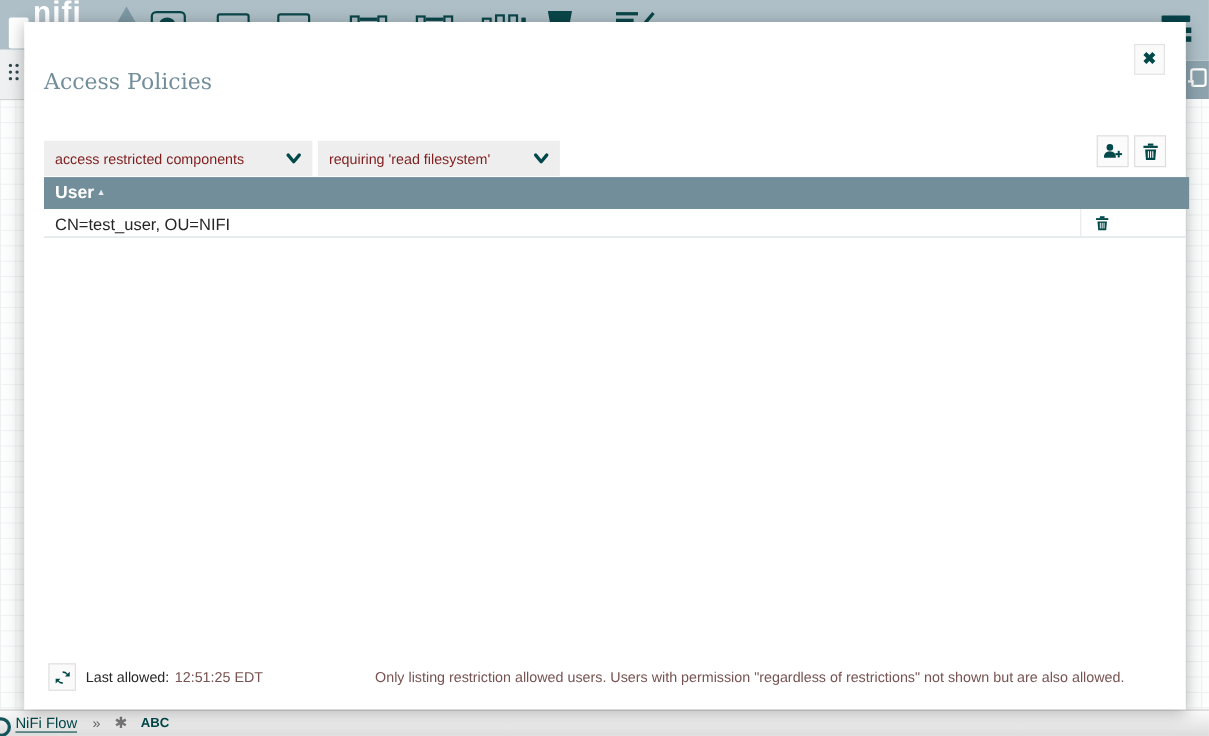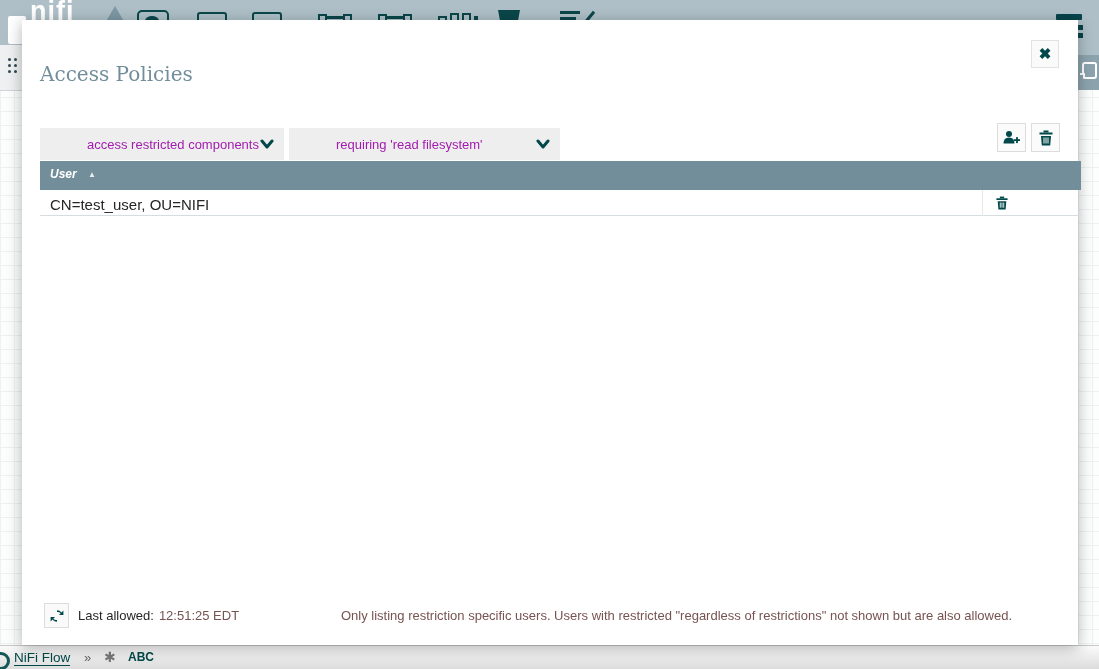--- a/index.html
+++ b/index.html
@@ -55,31 +55,31 @@
   #crumb-spinner { position:absolute; left:104px; top:3px; font-size:14px; color:#777; }
   #crumb-current { position:absolute; left:128px; top:4px; font-size:12px; font-weight:bold; color:#004849; }
   #corner-arc { position:absolute; left:-8px; top:6px; width:18px; height:18px; border:3px solid #14555a; border-radius:50%; background:transparent; }
 
   
   #modal { left:22px; top:20px; width:1056px; height:625px; background:#fff; box-shadow:0 3px 14px rgba(0,0,0,0.30); }
   #close-btn { right:19px; top:20px; width:28px; height:28px; background:#fafafa; border:1px solid #e2e2e2; color:#004849; font-size:15px; font-weight:bold; text-align:center; line-height:26px; cursor:pointer; }
   #dlg-title { left:18px; top:42px; font-family:"DejaVu Serif","Liberation Serif",serif; font-size:20px; font-weight:normal; color:#728e9b; }
 
   .combo { top:108px; height:32px; background:#eee; cursor:pointer; }
-  .combo-label { position:absolute; left:10px; top:9px; font-size:13px; color:#a21caf; white-space:nowrap;margin-left:37px; }
+  .combo-label { position:absolute; left:10px; top:9px; font-size:13px; color:#7f1d1d; white-space:nowrap; }
   .combo-chev { position:absolute; right:10px; top:9px; }
   #combo-policy { left:18px; width:244px; }
-  #combo-scope { left:267px; width:271px; }
+  #combo-scope { left:267px; width:220px; }
 
   .icon-btn { top:103px; width:29px; height:29px; background:#fbfbfb; border:1px solid #dcdcdc; cursor:pointer; display:flex; align-items:center; justify-content:center; }
   #add-user-btn { left:975px; }
   #delete-policy-btn { left:1009px; }
 
   #table-header { left:18px; top:141px; width:1041px; height:29px; background:#728e9b; }
-  #col-user { position:absolute; left:10px; top:6px; color:#fff; font-size:12px; font-weight:bold; font-style:italic; }
+  #col-user { position:absolute; left:10px; top:6px; color:#fff; font-size:16px; font-weight:bold; }
   #sort-asc { position:absolute; left:48px; top:9px; color:#e7edf0; font-size:8px; }
 
   #user-row { left:18px; top:170px; width:1041px; height:26px; border-bottom:1px solid #d5dde1; }
   #user-cell { position:absolute; left:10px; top:6px; font-size:15px; color:#262626; }
   #row-actions { position:absolute; left:942px; top:0; width:99px; height:26px; border-left:1px solid #e8e8e8; }
   #row-del { position:absolute; left:13px; top:6px; cursor:pointer; }
 
   #dlg-footer { left:22px; top:582px; height:27px; display:flex; align-items:center; }
   #refresh-btn { width:25px; height:25px; background:#fafafa; border:1px solid #ddd; display:flex; align-items:center; justify-content:center; cursor:pointer; }
   #last-updated-label { margin-left:9px; font-size:13px; color:#262626; }
@@ -216,16 +216,16 @@
     <div id="dlg-footer" class="abs">
       <div id="refresh-btn">
         <svg width="14" height="14" viewBox="0 0 14 14">
           <path d="M7 1.2 a5.8 5.8 0 0 1 4.5 2.2 L13.4 1.6 V6 H9 l1.7-1.7 A4 4 0 0 0 7 3 Z" fill="#004849"></path>
           <path d="M7 12.8 a5.8 5.8 0 0 1-4.5-2.2 L0.6 12.4 V8 H5 L3.3 9.7 A4 4 0 0 0 7 11 Z" fill="#004849"></path>
         </svg>
       </div>
       <span id="last-updated-label">Last allowed:</span>
       <span id="last-updated-value">12:51:25 EDT</span>
     </div>
-    <div id="footer-note" class="abs">Only listing restriction specific users. Users with restricted "regardless of restrictions" not shown but are also allowed.</div>
+    <div id="footer-note" class="abs">Only listing restriction allowed users. Users with permission "regardless of restrictions" not shown but are also allowed.</div>
 
   </div>
 </div>
 
 </body></html>

